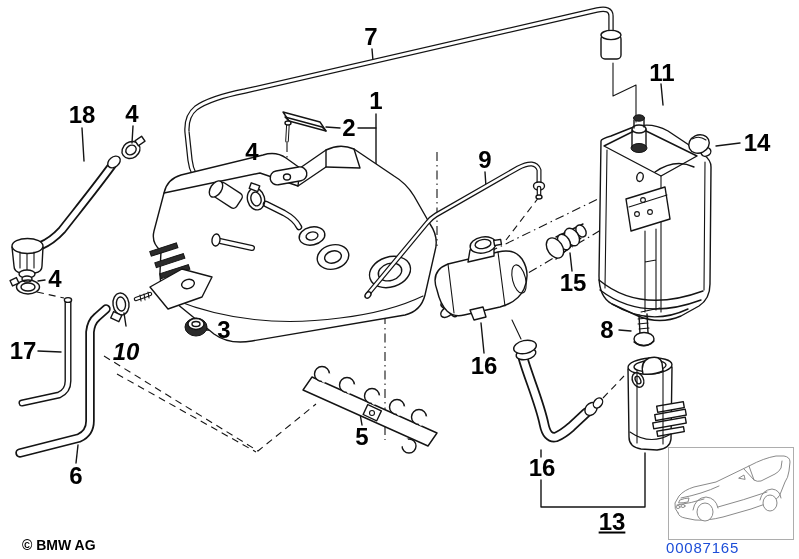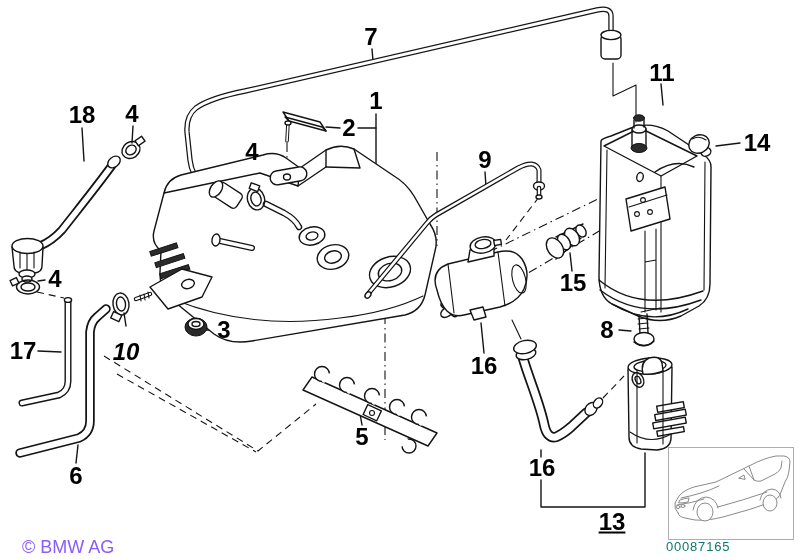--- a/index.html
+++ b/index.html
@@ -7,24 +7,24 @@
     position:relative;width:799px;height:559px;background:#fff;overflow:hidden;
     font-family:"Liberation Sans", sans-serif;
   }
   .stage svg{position:absolute;left:0;top:0;}
   .callout{
     position:absolute;transform:translate(-50%,-52%);
     font-weight:bold;font-size:24px;line-height:1;color:#000;
     cursor:pointer;user-select:none;white-space:nowrap;
   }
   .copyright{
-    position:absolute;left:22px;top:537px;font-size:18px;font-weight:normal;color:#8b5cf6;
+    position:absolute;left:22px;top:537px;font-size:14px;font-weight:bold;color:#000000;
   }
   .imgnum{
-    position:absolute;left:666px;top:539px;font-size:13px;color:#0f766e;letter-spacing:.8px;text-align:right;
+    position:absolute;left:666px;top:539px;font-size:15px;color:#1d4ed8;letter-spacing:.8px;text-align:right;
   }
   
   .ln{fill:none;stroke:#141414;stroke-width:1.4;stroke-linecap:round;stroke-linejoin:round;}
   .lnf{fill:#fff;stroke:#141414;stroke-width:1.4;stroke-linejoin:round;}
   .thin{stroke-width:1.1;}
   .dash{fill:none;stroke:#141414;stroke-width:1.1;stroke-dasharray:7 5;}
   .dashdot{fill:none;stroke:#141414;stroke-width:1.1;stroke-dasharray:9 4 1.5 4;}
   .tube-o{fill:none;stroke:#141414;stroke-linecap:round;stroke-linejoin:round;}
   .tube-i{fill:none;stroke:#fff;stroke-linecap:round;stroke-linejoin:round;}
   .dark{fill:#2b2b2b;stroke:#141414;stroke-width:1;}

